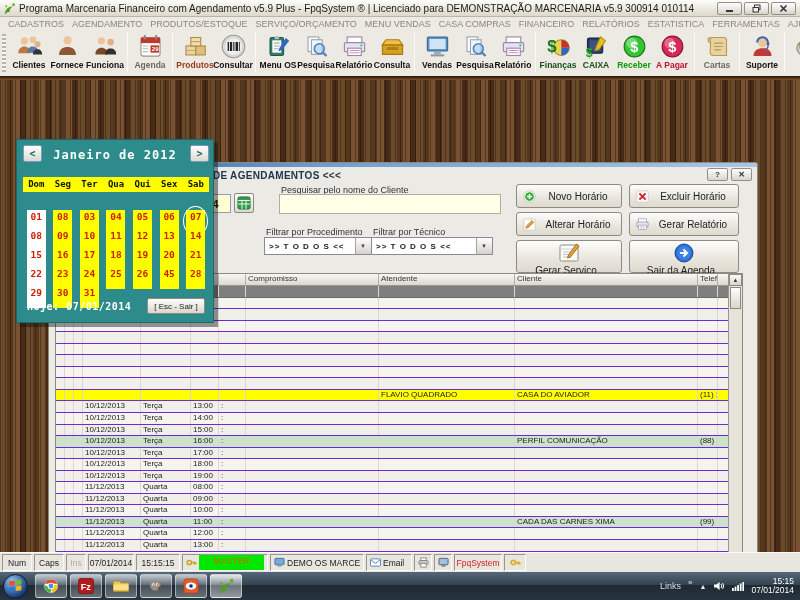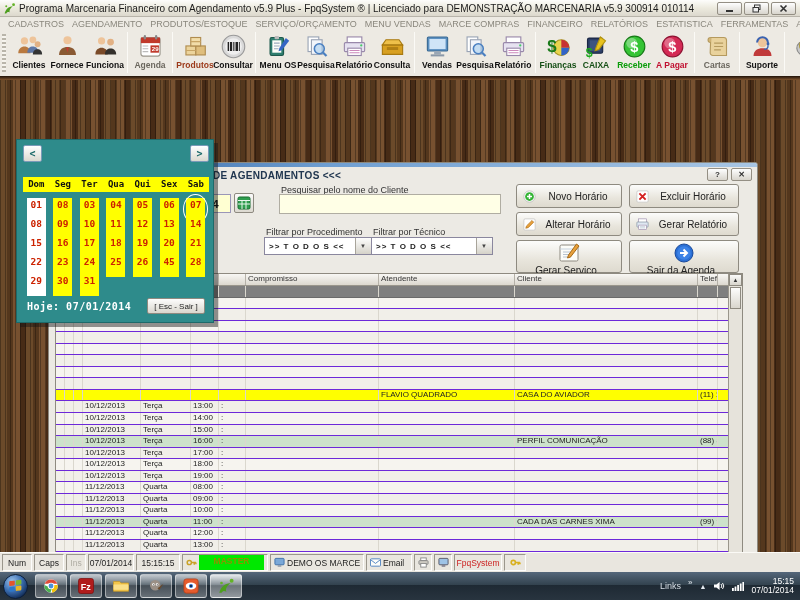--- a/index.html
+++ b/index.html
@@ -104,21 +104,21 @@
   .cal-title{position:absolute;top:8px;left:0;right:0;text-align:center;color:#fff;font-weight:bold;
     font-size:12px;letter-spacing:1px;}
   .cnav{position:absolute;top:5px;width:19px;height:17px;background:linear-gradient(#fff,#dcd9d0);
     border:1px solid #7a9ab8;border-radius:2px;color:#1d6a6a;font-weight:bold;text-align:center;
     font-size:10px;line-height:15px;box-sizing:border-box;}
   .cal-dayhdr{position:absolute;left:6px;top:37px;width:186px;height:15px;background:#ffff00;display:flex;}
   .cdh{flex:1;text-align:center;font-size:9px;font-weight:bold;color:#111;line-height:15px;}
   .cal-grid{position:absolute;left:6px;top:58px;width:186px;display:grid;
     grid-template-columns:repeat(7,1fr);grid-auto-rows:19px;}
   .cday{position:relative;width:19px;height:22px;background:#ffff00;color:#cc2200;font-size:9.5px;
-    font-weight:bold;line-height:13px;text-align:center;margin:0 auto;}
+    font-weight:bold;line-height:13px;text-align:center;margin:12px auto;}
   .cday.sun{background:#fff;}
   .cday.empty{background:transparent;}
   .cday.selected::after{content:"";position:absolute;inset:-4px -3px;border:1.5px solid #fff;border-radius:50%;}
   .cal-today{position:absolute;left:10px;bottom:10px;color:#fff;font-weight:bold;font-size:10px;letter-spacing:.5px;}
   .cal-esc{position:absolute;right:8px;bottom:8px;width:58px;height:16px;background:linear-gradient(#fdfdfc,#d9d6cd);
     border:1px solid #8e8a80;border-radius:2px;font-size:8px;text-align:center;line-height:15px;color:#222;
     font-family:"Liberation Sans",sans-serif;box-sizing:border-box;}
 
   
   .statusbar{position:absolute;left:0;top:552px;width:800px;height:20px;background:#e9e6df;
@@ -182,21 +182,21 @@
         </span>
     </span>
   </div>
 
   <div class="menubar" id="menubar">
       <span class="mitem">CADASTROS</span>
       <span class="mitem">AGENDAMENTO</span>
       <span class="mitem">PRODUTOS/ESTOQUE</span>
       <span class="mitem">SERVIÇO/ORÇAMENTO</span>
       <span class="mitem">MENU VENDAS</span>
-      <span class="mitem">MARCE COMPRAS</span>
+      <span class="mitem">CASA COMPRAS</span>
       <span class="mitem">FINANCEIRO</span>
       <span class="mitem">RELATÓRIOS</span>
       <span class="mitem">ESTATISTICA</span>
       <span class="mitem">FERRAMENTAS</span>
       <span class="mitem">AJUDA</span>
     </div>
 
   <div class="toolbar" id="toolbar">
       <div class="tbtn">
         <span class="ticon">
@@ -921,20 +921,21 @@
         <div class="hfill"></div>
         <div class="sarrow">►</div>
       </div>
 
       <div class="fleft">Tempo = Tempo Estimado que será usado no Atendimento</div>
       <div class="fright">Para selecionar um horário disponível, clique 2x com o mouse ou [ ENTER ]</div>
     </div>
 
     <div class="cal" style="left:16px;top:59px;">
       <div class="cnav" style="left:6px;">&lt;</div>
+      <div class="cal-title">Janeiro de 2012</div>
       <div class="cnav" style="left:173px;">&gt;</div>
       <div class="cal-dayhdr" id="caldayhdr">
           <span class="cdh">Dom</span>
           <span class="cdh">Seg</span>
           <span class="cdh">Ter</span>
           <span class="cdh">Qua</span>
           <span class="cdh">Qui</span>
           <span class="cdh">Sex</span>
           <span class="cdh">Sab</span>
         </div>

